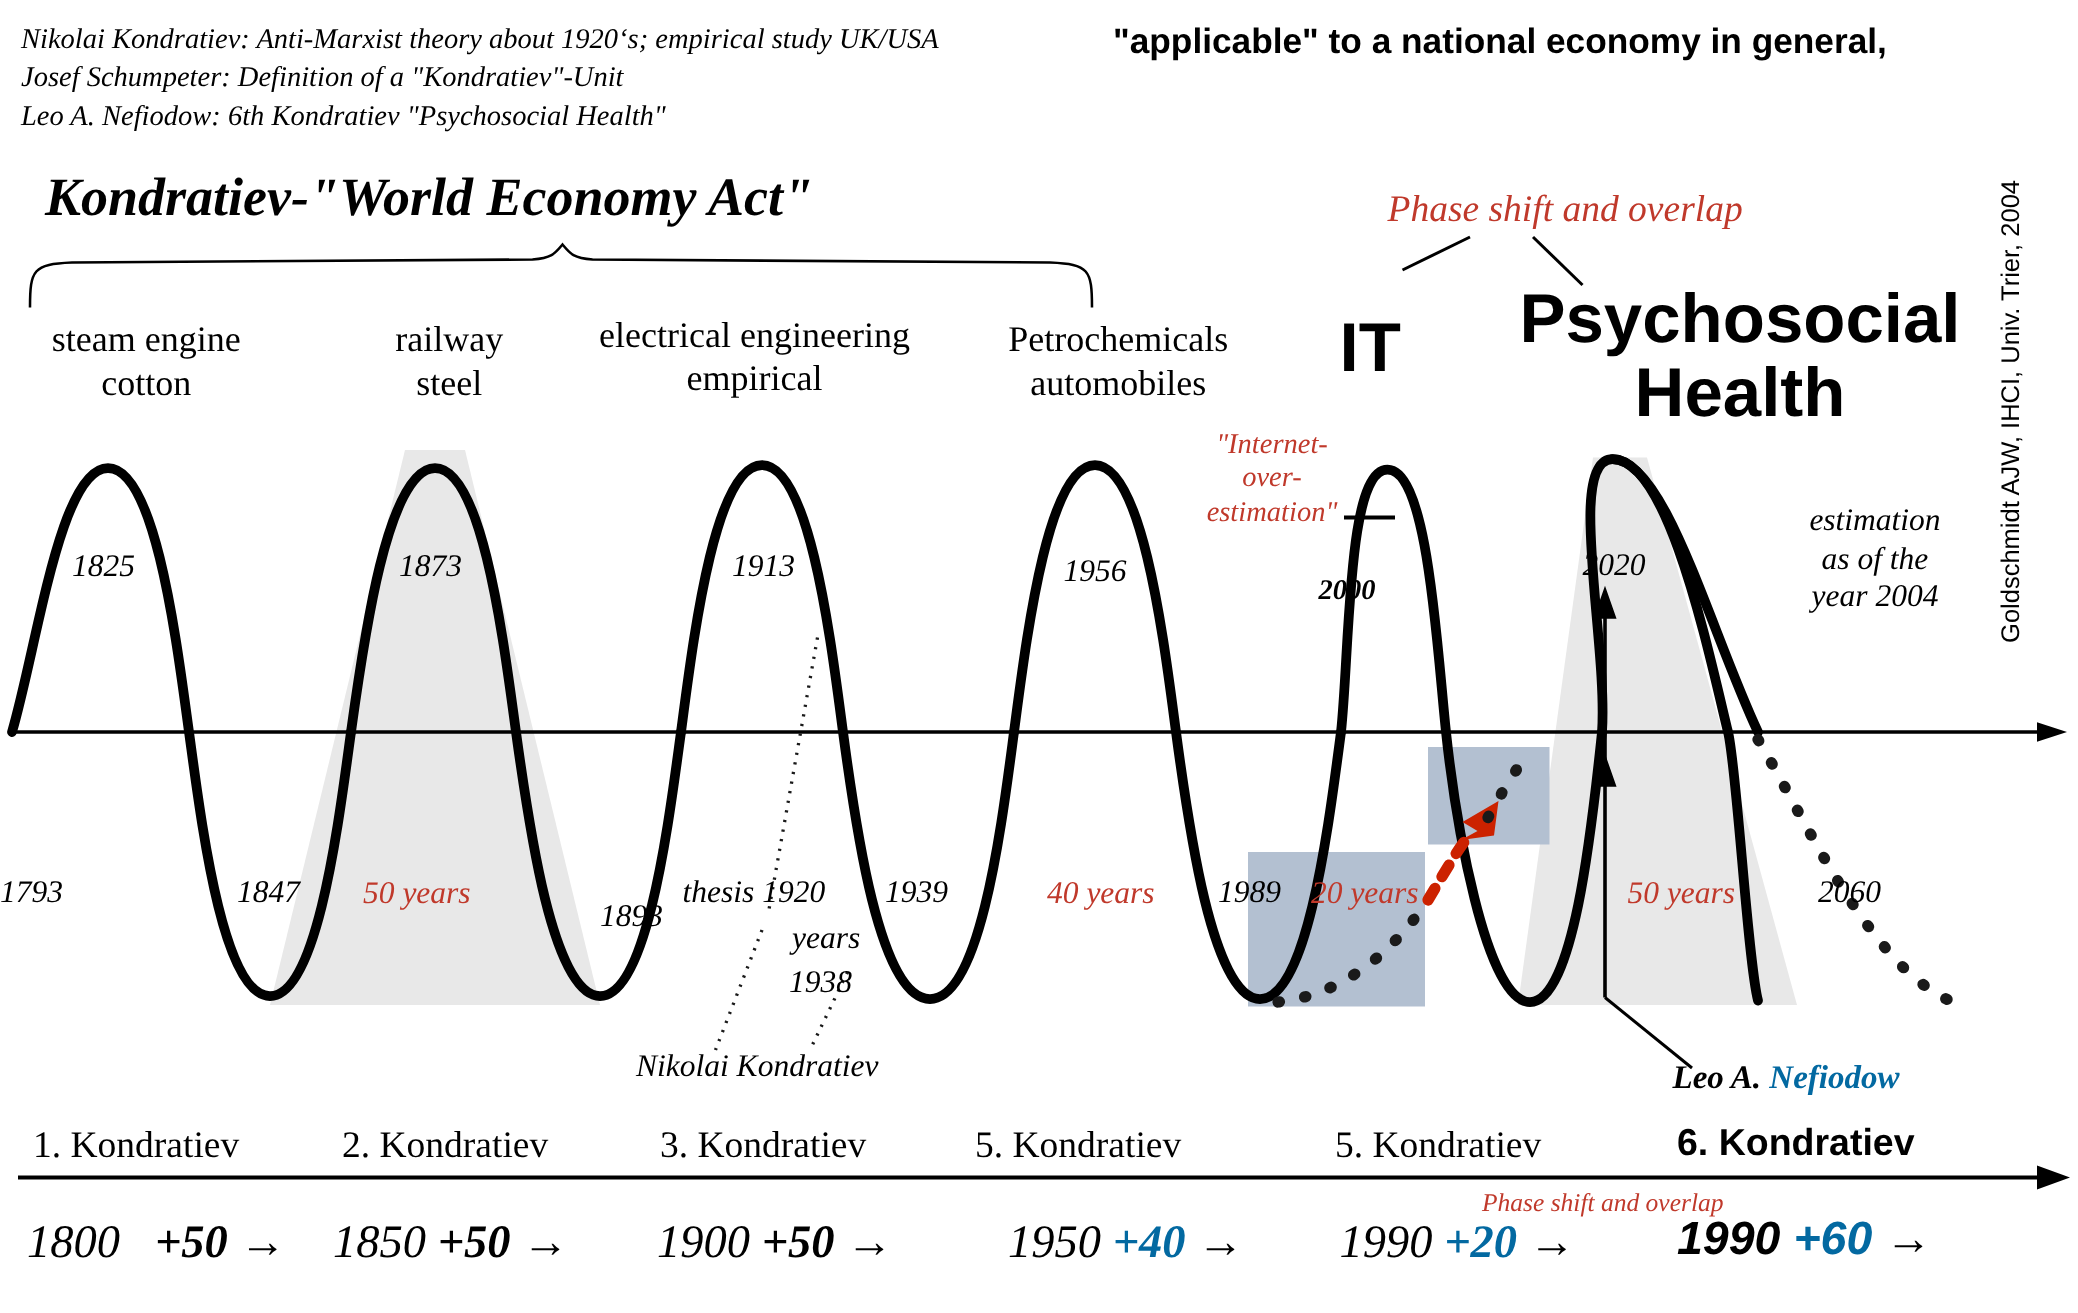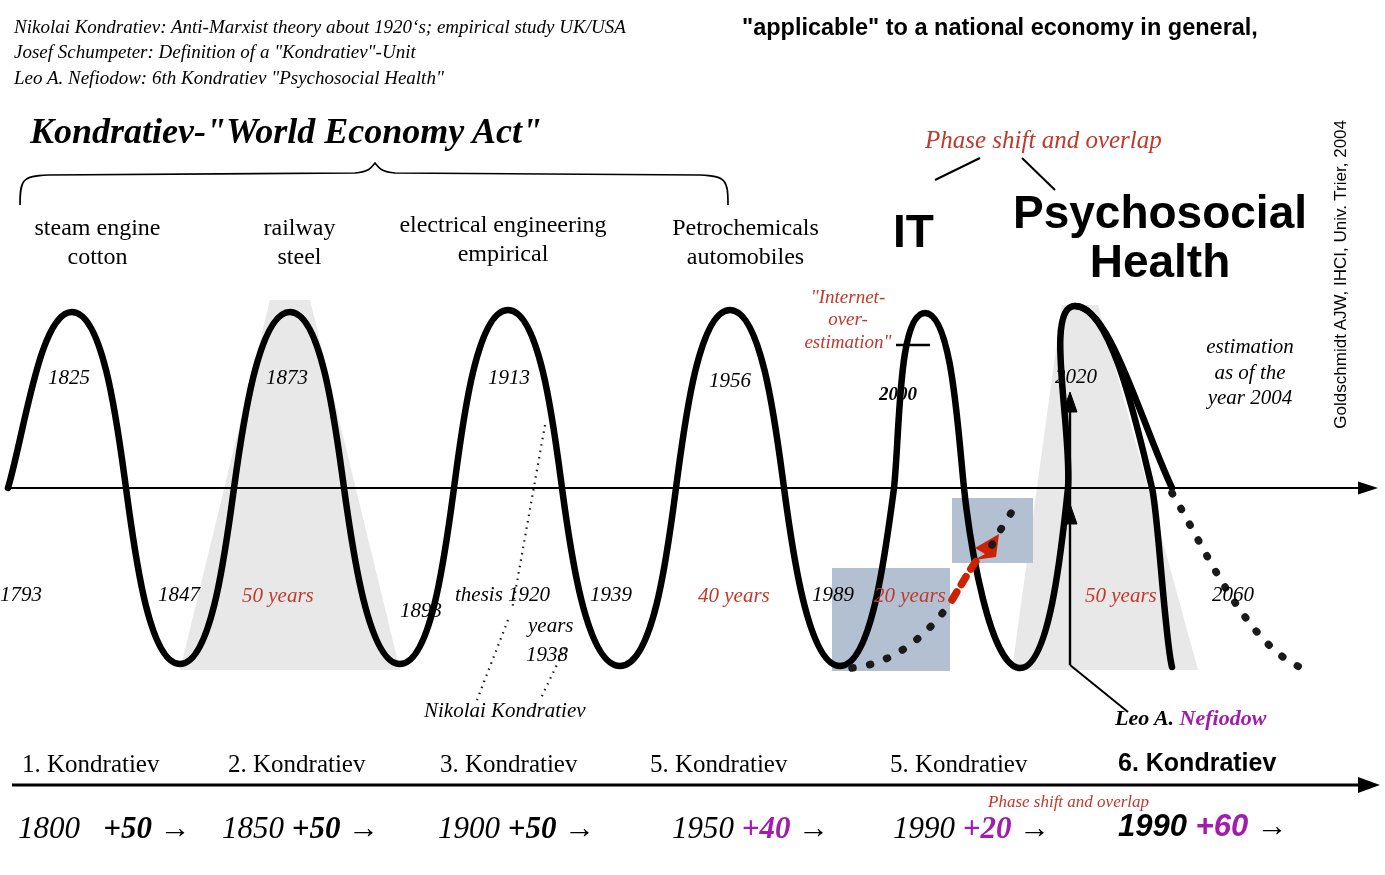--- a/index.html
+++ b/index.html
@@ -6,21 +6,21 @@
   body{
     width:1385px;height:875px;position:relative;overflow:hidden;
     font-family:"Liberation Serif","DejaVu Serif",serif;
     color:#000;
   }
   .abs{position:absolute;}
   .serif{font-family:"Liberation Serif","DejaVu Serif",serif;}
   .sans{font-family:"Liberation Sans","DejaVu Sans",sans-serif;}
   .bd{font-weight:bold;}
   .ctr{text-align:center;}
-  .red{color:#a21caf;}
+  .red{color:#0369a1;}
 
   
   #hdr-left{left:14px;top:14px;width:730px;line-height:1.33;font-size:19px;font-style:italic;}
   #hdr-left div{white-space:nowrap;}
   #hdr-right{left:742px;top:12px;width:640px;line-height:1.30;font-size:23.5px;font-weight:bold;
              font-family:"Liberation Sans","DejaVu Sans",sans-serif;}
   #hdr-right div{white-space:nowrap;}
 
   
   #title{left:30px;top:110px;font-size:36px;font-weight:bold;font-style:italic;white-space:nowrap;}

